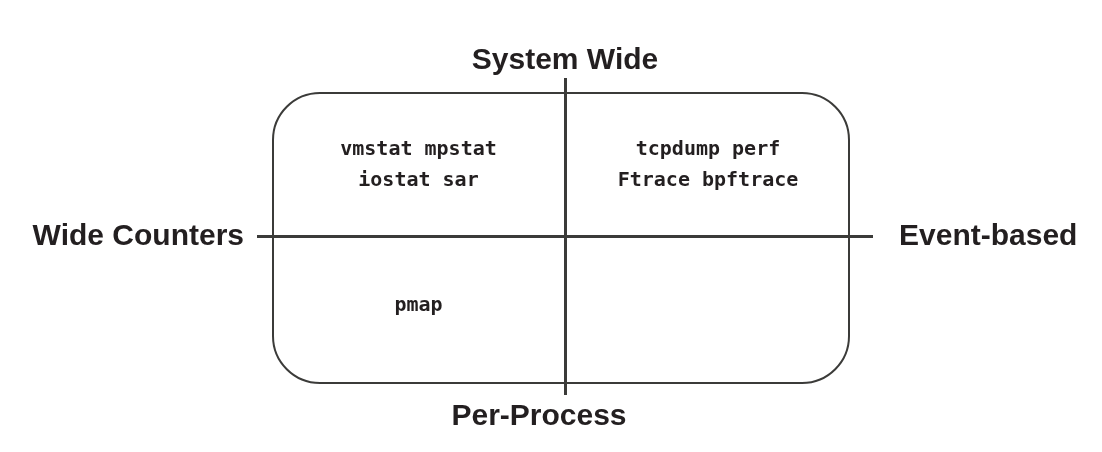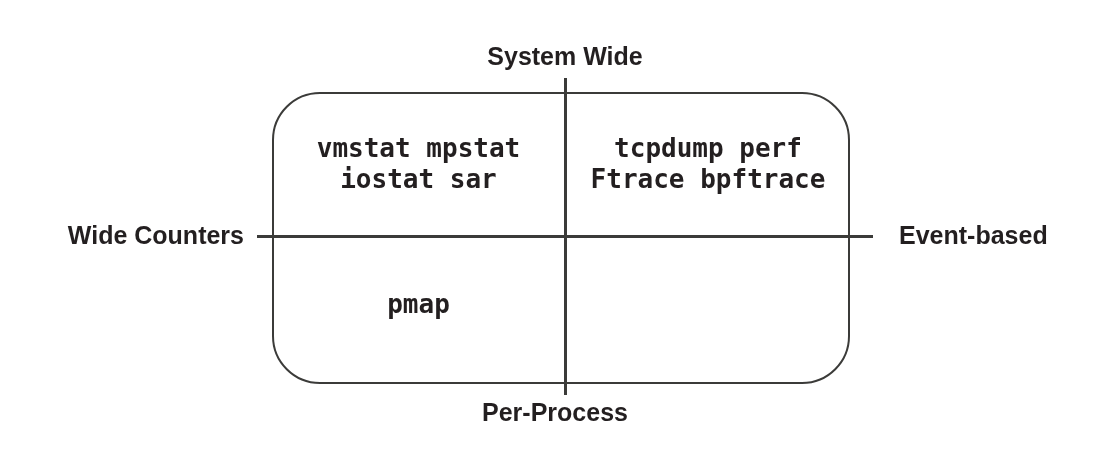--- a/index.html
+++ b/index.html
@@ -47,37 +47,37 @@
     top: 235px;
     width: 616px;
     height: 2.5px;
     background: var(--line);
   }
   
   .axis-label {
     position: absolute;
     color: var(--text);
     font-weight: bold;
-    font-size: 25px;
+    font-size: 30px;
     white-space: nowrap;
   }
   .axis-top    { left: 565px; top: 42px;  transform: translateX(-50%); }
-  .axis-bottom { left: 555px; top: 398px; transform: translateX(-50%); }
+  .axis-bottom { left: 539px; top: 398px; transform: translateX(-50%); }
   .axis-left   { right: 858px; top: 236px; transform: translateY(-52%); text-align: right; }
   .axis-right  { left: 879px;  top: 236px; transform: translateY(-52%); margin-left: 20px; }
   
   .quad {
     position: absolute;
     display: flex;
     flex-direction: column;
     align-items: center;
     justify-content: center;
     font-family: "DejaVu Sans Mono", monospace;
     font-weight: bold;
-    font-size: 26px;
+    font-size: 20px;
     line-height: 31px;
     color: var(--text);
     white-space: pre;
     text-align: center;
   }
   .quad-tl { left: 272px; top: 92px;  width: 293px; height: 144px; }
   .quad-tr { left: 566px; top: 92px;  width: 284px; height: 144px; align-items: center; }
   .quad-bl { left: 272px; top: 230px; width: 293px; height: 148px; }
   .quad-br { left: 566px; top: 230px; width: 284px; height: 148px; }
 </style>

